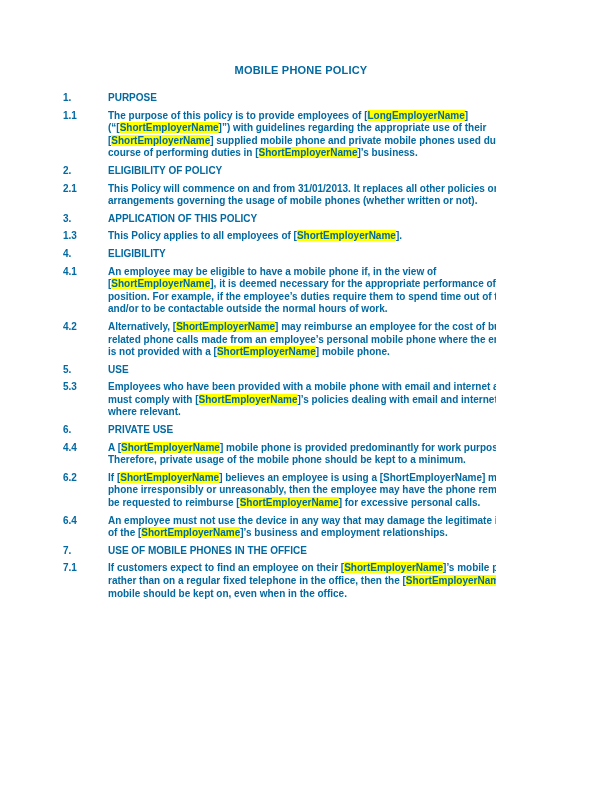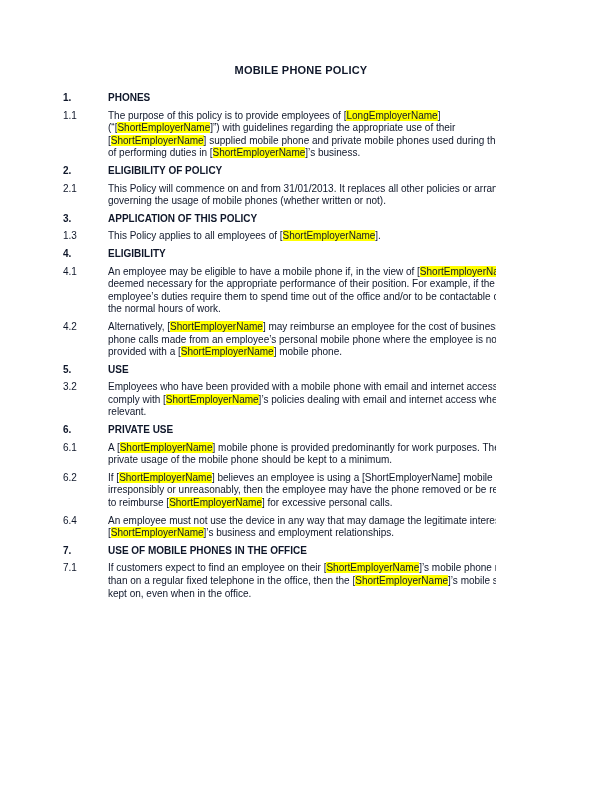--- a/index.html
+++ b/index.html
@@ -6,21 +6,21 @@
     margin: 0;
     padding: 0;
     background: #ffffff;
   }
   .page {
     position: relative;
     width: 496px;
     height: 800px;
     background: #ffffff;
     font-family: "Liberation Sans", sans-serif;
-    color: #0f172a;
+    color: #0369a1;
     overflow: hidden;
   }
   .content {
     position: absolute;
     top: 64px;
     left: 63px;
     width: 476px;
   }
   .doc-title {
     font-size: 11px;
@@ -28,20 +28,21 @@
     text-align: center;
     letter-spacing: 0.2px;
     margin: 0 0 16px 0;
   }
   .row {
     display: flex;
     align-items: flex-start;
     margin-bottom: 5px;
     font-size: 10px;
     line-height: 12.6px;
+    font-weight: bold;
   }
   .row .num {
     flex: 0 0 45px;
   }
   .row .txt {
     flex: 1 1 auto;
   }
   .heading-row {
     font-weight: bold;
     margin-top: 2px;
@@ -61,21 +62,21 @@
 </style>
 </head>
 <body>
 
 <div class="page">
   <div class="content">
     <h1 class="doc-title">MOBILE PHONE POLICY</h1>
     <div id="doc-body">
         <div class="row heading-row">
           <span class="num">1.</span>
-          <span class="txt">PHONES</span>
+          <span class="txt">PURPOSE</span>
         </div>
         <div class="row clause-row">
           <span class="num">1.1</span>
           <span class="txt">The purpose of this policy is to provide employees of [<mark style="background: rgb(255, 255, 0);">LongEmployerName</mark>] (“[<mark style="background: rgb(255, 255, 0);">ShortEmployerName</mark>]”) with guidelines regarding the appropriate use of their [<mark style="background: rgb(255, 255, 0);">ShortEmployerName</mark>] supplied mobile phone and private mobile phones used during the course of performing duties in [<mark style="background: rgb(255, 255, 0);">ShortEmployerName</mark>]’s business.</span>
         </div>
         <div class="row heading-row">
           <span class="num">2.</span>
           <span class="txt">ELIGIBILITY OF POLICY</span>
         </div>
         <div class="row clause-row">
@@ -100,29 +101,29 @@
         </div>
         <div class="row clause-row">
           <span class="num">4.2</span>
           <span class="txt">Alternatively, [<mark style="background: rgb(255, 255, 0);">ShortEmployerName</mark>] may reimburse an employee for the cost of business related phone calls made from an employee’s personal mobile phone where the employee is not provided with a [<mark style="background: rgb(255, 255, 0);">ShortEmployerName</mark>] mobile phone.</span>
         </div>
         <div class="row heading-row">
           <span class="num">5.</span>
           <span class="txt">USE</span>
         </div>
         <div class="row clause-row">
-          <span class="num">3.2</span>
+          <span class="num">5.3</span>
           <span class="txt">Employees who have been provided with a mobile phone with email and internet access must comply with [<mark style="background: rgb(255, 255, 0);">ShortEmployerName</mark>]’s policies dealing with email and internet access where relevant.</span>
         </div>
         <div class="row heading-row">
           <span class="num">6.</span>
           <span class="txt">PRIVATE USE</span>
         </div>
         <div class="row clause-row">
-          <span class="num">6.1</span>
+          <span class="num">4.4</span>
           <span class="txt">A [<mark style="background: rgb(255, 255, 0);">ShortEmployerName</mark>] mobile phone is provided predominantly for work purposes. Therefore, private usage of the mobile phone should be kept to a minimum.</span>
         </div>
         <div class="row clause-row">
           <span class="num">6.2</span>
           <span class="txt">If [<mark style="background: rgb(255, 255, 0);">ShortEmployerName</mark>] believes an employee is using a [ShortEmployerName] mobile phone irresponsibly or unreasonably, then the employee may have the phone removed or be requested to reimburse [<mark style="background: rgb(255, 255, 0);">ShortEmployerName</mark>] for excessive personal calls.</span>
         </div>
         <div class="row clause-row">
           <span class="num">6.4</span>
           <span class="txt">An employee must not use the device in any way that may damage the legitimate interests of the [<mark style="background: rgb(255, 255, 0);">ShortEmployerName</mark>]’s business and employment relationships.</span>
         </div>

